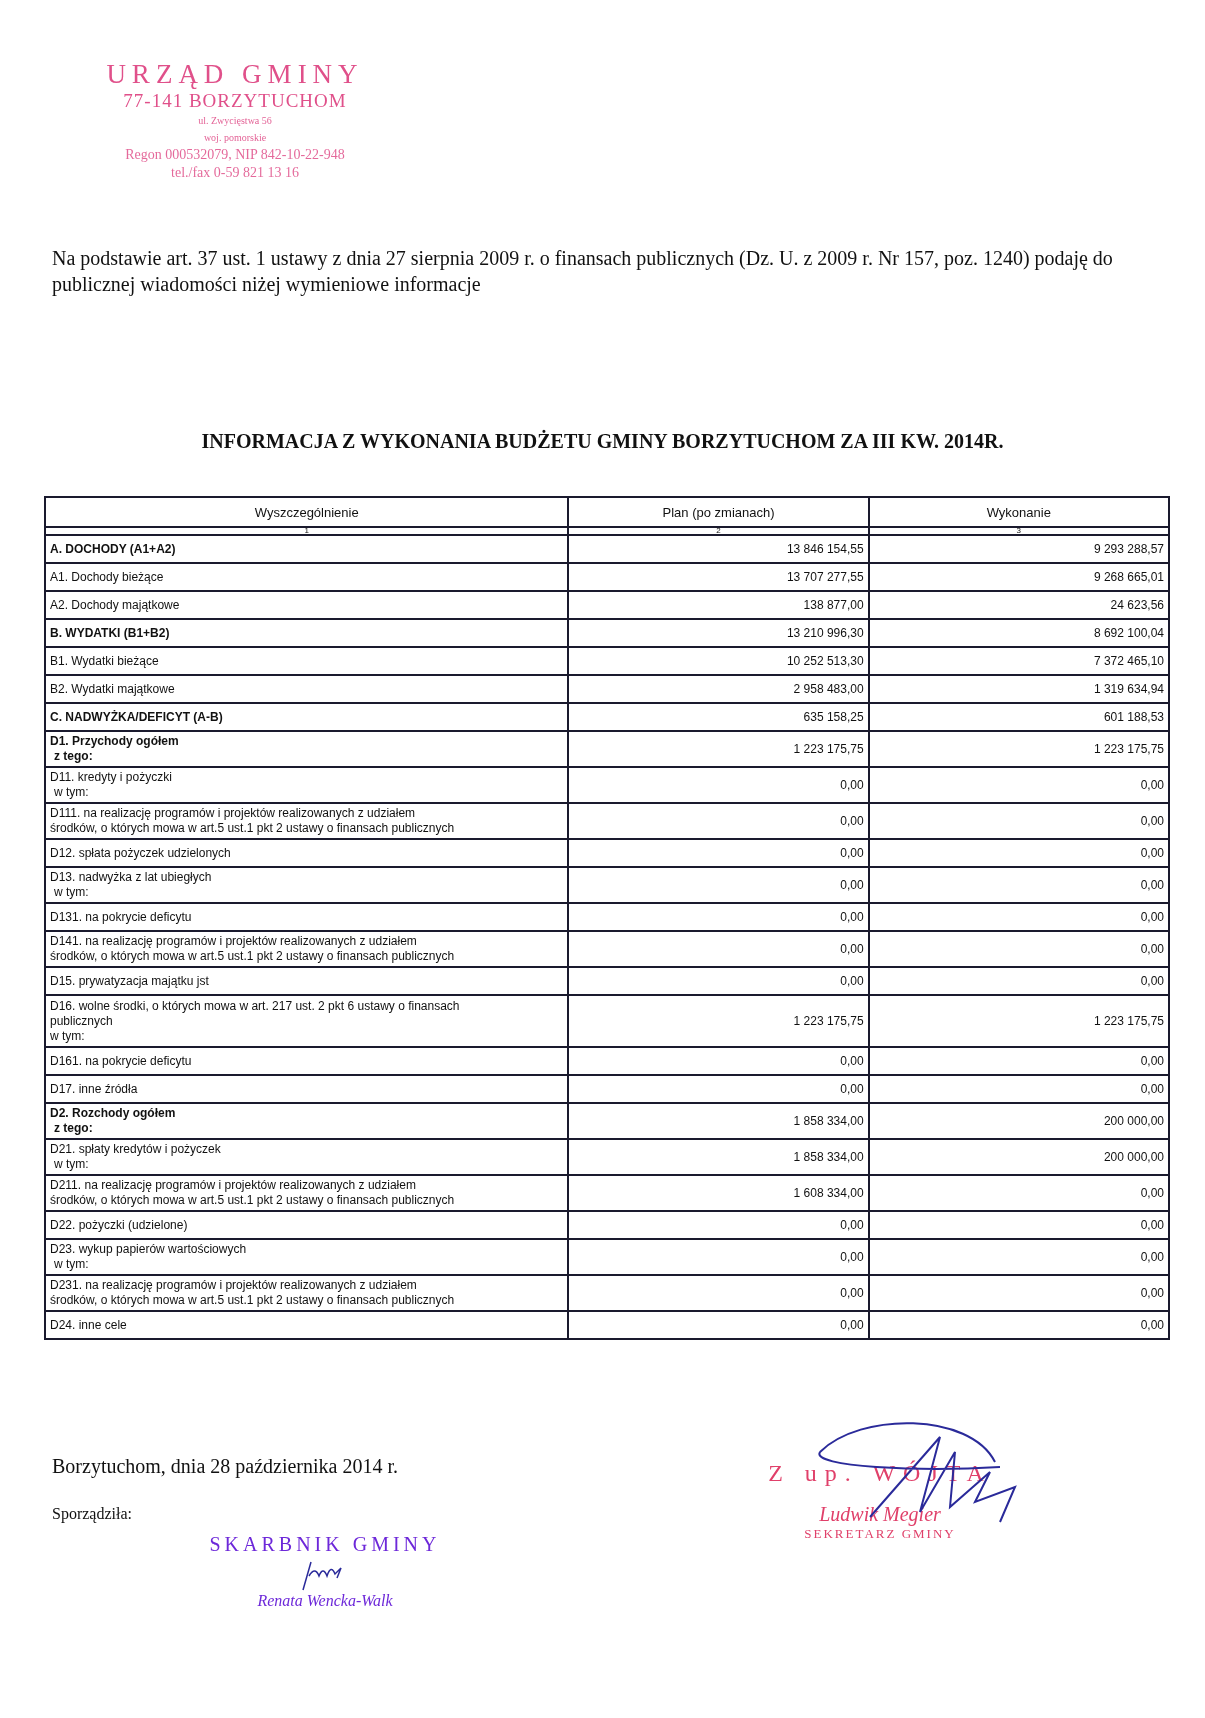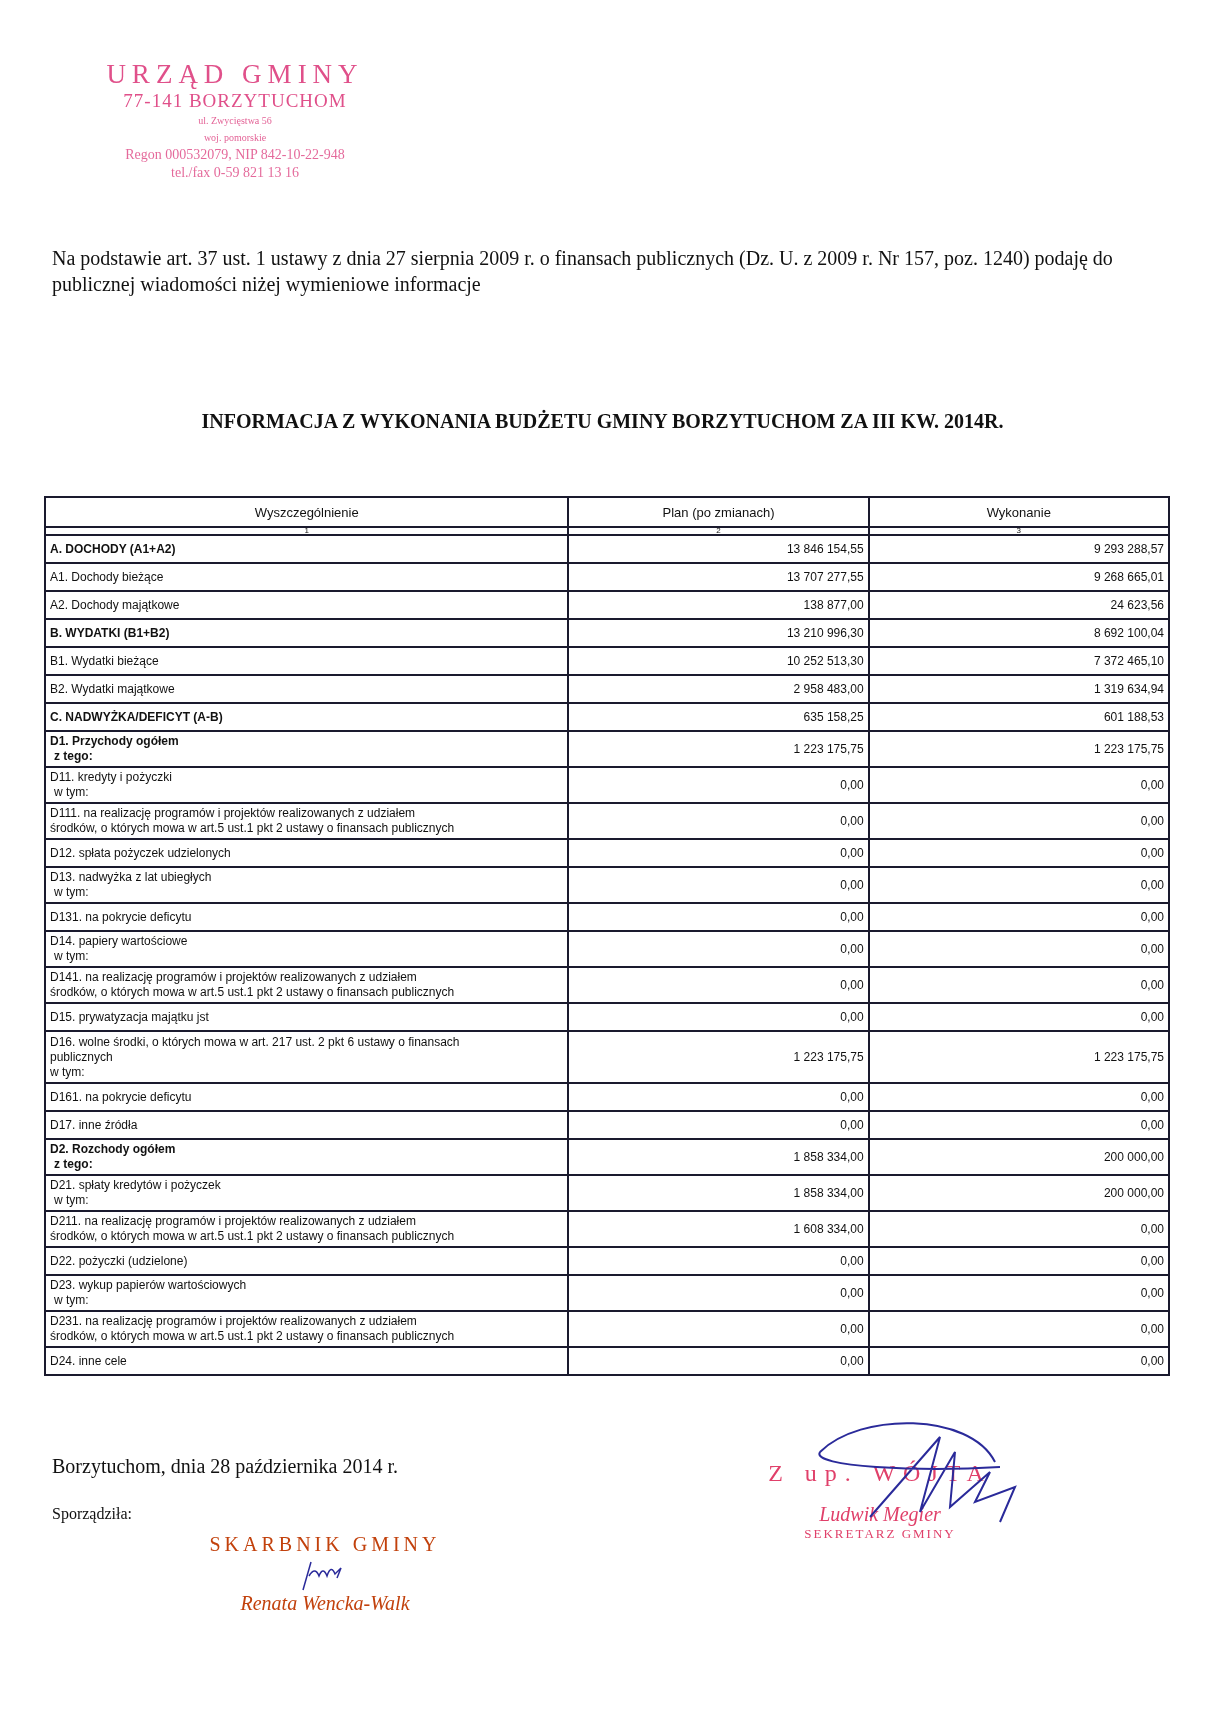--- a/index.html
+++ b/index.html
@@ -3,36 +3,36 @@
 <meta charset="utf-8">
 <style>
   html, body { margin: 0; padding: 0; background: #ffffff; }
   body { width: 1205px; height: 1718px; position: relative; overflow: hidden; font-family: "Liberation Serif", serif; color: #111; }
   .stamp-top { position: absolute; left: 70px; top: 58px; width: 330px; text-align: center; color: #e0508a; font-family: "Liberation Serif", serif; }
   .stamp-top .l1 { font-size: 27px; letter-spacing: 6px; line-height: 32px; }
   .stamp-top .l2 { font-size: 19px; letter-spacing: 1px; line-height: 22px; }
   .stamp-top .l3, .stamp-top .l4 { font-size: 10px; line-height: 17px; opacity: .9; }
   .stamp-top .l5, .stamp-top .l6 { font-size: 14px; line-height: 18px; opacity: .85; }
   .intro { position: absolute; left: 52px; top: 245px; width: 1100px; font-size: 20px; line-height: 26px; }
-  .title { position: absolute; left: 0; width: 1205px; top: 410px; text-align: center; font-weight: bold; font-size: 20px; }
+  .title { position: absolute; left: 0; width: 1205px; top: 430px; text-align: center; font-weight: bold; font-size: 20px; }
   table.budget { position: absolute; left: 44px; top: 496px; width: 1126px; border-collapse: collapse; font-family: Liberation Sans, sans-serif; font-size: 12px; }
   table.budget td, table.budget th { border: 2px solid #1a1a2e; padding: 0 4px; height: 26px; vertical-align: middle; }
   table.budget th { font-weight: normal; text-align: center; height: 28px; font-size: 13px; }
   table.budget tr.num td { height: 6px; font-size: 8px; line-height: 6px; text-align: center; padding: 0; }
   table.budget td.lbl { width: 530px; line-height: 15px; }
   table.budget td.val { text-align: right; width: 300px; }
   table.budget tr.bold td.lbl { font-weight: bold; margin-left: 35px; }
   table.budget tr.tall td { height: 34px; }
   table.budget tr.tall3 td { height: 50px; }
   .placedate { position: absolute; left: 52px; top: 1455px; font-size: 20px; }
   .preparer { position: absolute; left: 52px; top: 1505px; font-size: 16px; }
-  .stamp-skarbnik { position: absolute; left: 195px; top: 1533px; width: 260px; text-align: center; color: #c2410c; }
+  .stamp-skarbnik { position: absolute; left: 195px; top: 1533px; width: 260px; text-align: center; color: #6d28d9; }
   .stamp-skarbnik .t1 { font-size: 20px; letter-spacing: 4px; }
   .stamp-skarbnik .sig { height: 36px; }
-  .stamp-skarbnik .t2 { font-size: 20px; font-style: italic; }
+  .stamp-skarbnik .t2 { font-size: 16px; font-style: italic; }
   .stamp-wojt { position: absolute; left: 760px; top: 1440px; width: 240px; text-align: center; color: #e0406a; }
   .stamp-wojt .w1 { font-size: 24px; letter-spacing: 8px; margin-top: 20px; }
   .stamp-wojt .w2 { font-size: 20px; font-style: italic; margin-top: 16px; }
   .stamp-wojt .w3 { font-size: 13px; letter-spacing: 2px; }
   svg.sigsvg { position: absolute; }
 </style>
 </head>
 <body>
 
 <div class="stamp-top">
@@ -152,28 +152,20 @@
       </tr>
       <tr>
         <td class="lbl">
           <div>D131. na pokrycie deficytu</div>
         </td>
         <td class="val">0,00</td>
         <td class="val">0,00</td>
       </tr>
       <tr class="tall">
         <td class="lbl">
-          <div>D14. papiery wartościowe</div>
-          <div style="padding-left: 4px;">w tym:</div>
-        </td>
-        <td class="val">0,00</td>
-        <td class="val">0,00</td>
-      </tr>
-      <tr class="tall">
-        <td class="lbl">
           <div>D141. na realizację programów i projektów realizowanych z udziałem</div>
           <div>środków, o których mowa w art.5 ust.1 pkt 2 ustawy o finansach publicznych</div>
         </td>
         <td class="val">0,00</td>
         <td class="val">0,00</td>
       </tr>
       <tr>
         <td class="lbl">
           <div>D15. prywatyzacja majątku jst</div>
         </td>

